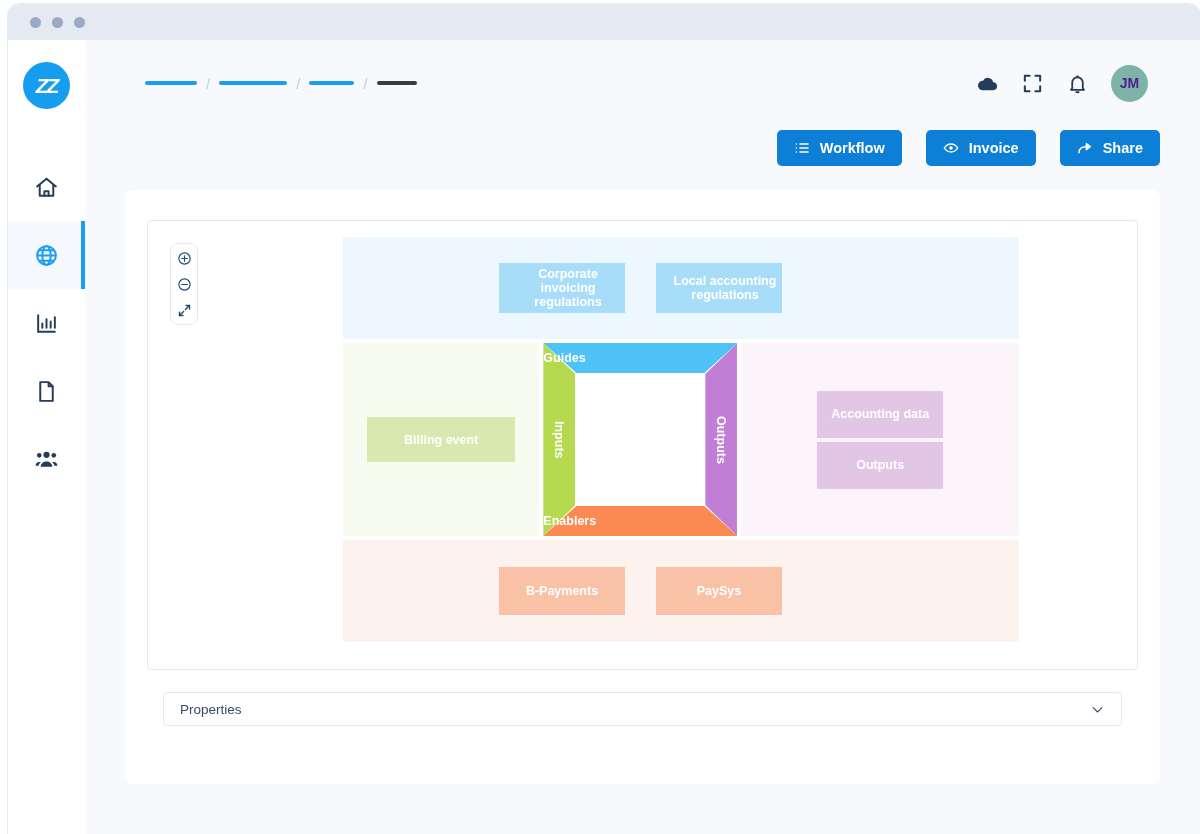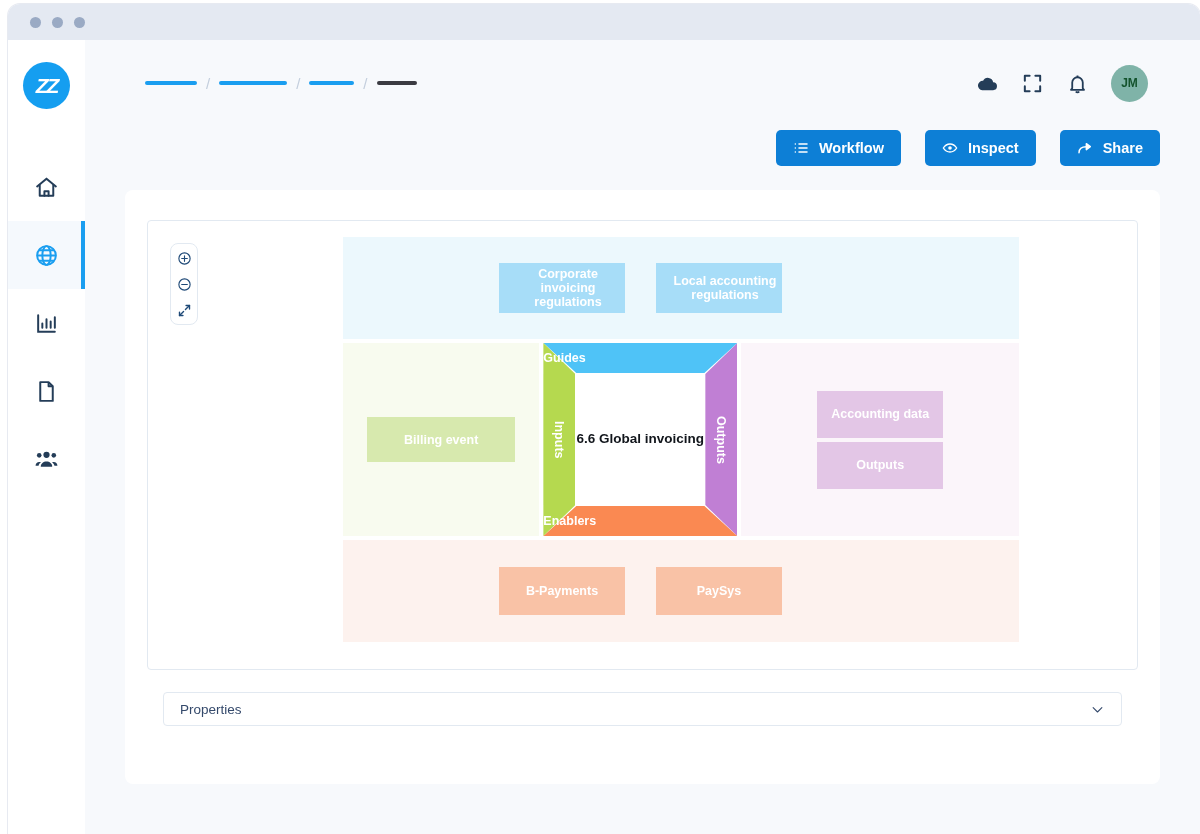--- a/index.html
+++ b/index.html
@@ -94,23 +94,23 @@
   .crumb.c4 { width: 40px; background: #3b3b42; }
   .sep { color: #c3cedd; font-size: 15px; line-height: 1; }
 
   .topbar-spacer { flex: 1; }
   .topicons { display: flex; align-items: center; gap: 22px; }
   .topicon { cursor: pointer; color: #243d58; display: flex; }
   .topicon svg { width: 23px; height: 23px; display: block; }
   .avatar {
     width: 37px; height: 37px; border-radius: 50%;
     background: #7fb3a8;
-    color: #14532d;
-    display: flex; align-items: center; justify-content: center;
-    font-size: 12px; font-weight: bold;
+    color: #4c1d95;
+    display: flex; align-items: center; justify-content: center;
+    font-size: 14px; font-weight: bold;
     cursor: pointer;
   }
 
   
   .actions {
     display: flex;
     justify-content: flex-end;
     gap: 24px;
     padding-right: 16px;
     margin-top: 4px;
@@ -385,21 +385,21 @@
           <span>Workflow</span>
         </button>
 
         <button class="btn">
           <span>
             <svg viewBox="0 0 24 24" fill="none" stroke="currentColor" stroke-width="2">
               <path d="M2 12s3.8-6 10-6 10 6 10 6-3.8 6-10 6-10-6-10-6z"></path>
               <circle cx="12" cy="12" r="2.7" fill="currentColor" stroke="none"></circle>
             </svg>
           </span>
-          <span>Inspect</span>
+          <span>Invoice</span>
         </button>
 
         <button class="btn">
           <span>
             <svg viewBox="0 0 24 24" fill="none" stroke="currentColor" stroke-width="2.2" stroke-linecap="round" stroke-linejoin="round">
               <path d="M3 19c0-6 4.5-9 11-9"></path>
                 <path d="M14 5.5l6 4.5-6 4.5z" fill="currentColor"></path>
             </svg>
           </span>
           <span>Share</span>
@@ -446,21 +446,20 @@
               <div class="zone-left">
                 <div class="chip chip-input">Billing event</div>
               </div>
 
               <div class="idef">
                 <div class="face top-shape"></div>
                 <div class="face bottom-shape"></div>
                 <div class="face left-shape"></div>
                 <div class="face right-shape"></div>
 
-                <div class="center">6.6 Global invoicing</div>
 
                 <div class="label-h lbl-guides">Guides</div>
                 <div class="label-h lbl-enablers">Enablers</div>
                 <div class="label-v lbl-inputs">Inputs</div>
                 <div class="label-v lbl-outputs">Outputs</div>
               </div>
 
               <div class="zone-right">
                 <div class="chip chip-output">Accounting data</div>
                 <div class="chip chip-output">Outputs</div>

